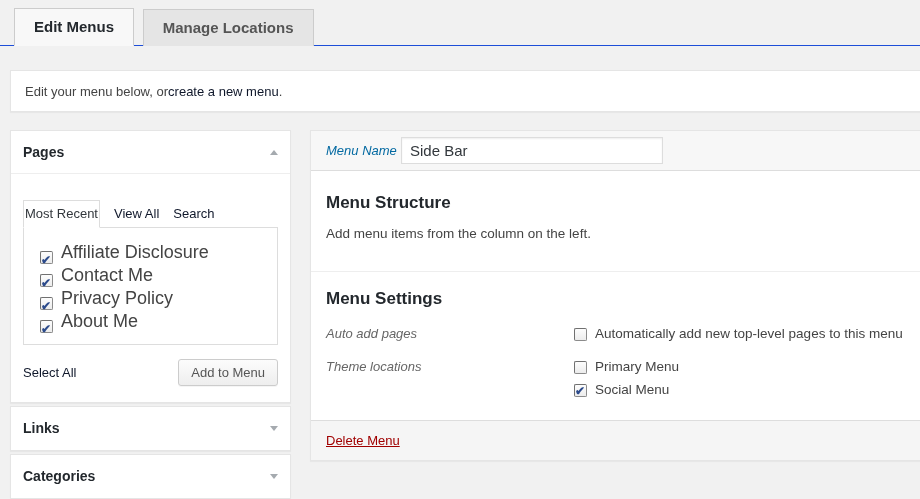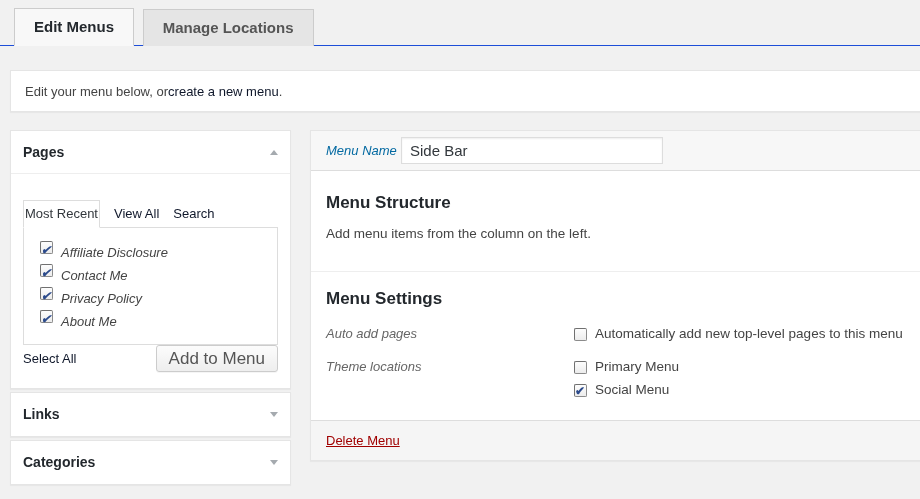--- a/index.html
+++ b/index.html
@@ -123,24 +123,23 @@
   .checklist {
     border: 1px solid #ddd;
     background: #fff;
     padding: 13px 0;
     height: 118px;
   }
   .check-item {
     line-height: 23px;
     padding-left: 16px;
     display: flex;
-    align-items: flex-start;
+    align-items: flex-end;
     color: #444;
-    font-size: 13px;
-    font-style: italic;
+    font-size: 18px;
   }
 
   
   .cb {
     display: inline-block;
     width: 13px; height: 13px;
     flex: none;
     border: 1px solid #8b8b8b;
     border-top-color: #707070; border-left-color: #707070;
     border-radius: 2px;
@@ -152,34 +151,34 @@
   .cb.checked::after {
     content: "✔";
     position: absolute;
     left: 0px; top: -3px;
     font-size: 12px;
     font-weight: bold;
     color: #2b4a8b;
   }
 
   .actions-row {
-    margin-top: 0;
+    margin-top: 14px;
     display: flex;
     justify-content: space-between;
     align-items: center;
   }
   .btn {
     height: 27px;
     line-height: 25px;
     padding: 0 12px;
     border: 1px solid #ccc;
     border-radius: 3px;
     background: linear-gradient(#fcfcfc, #eee);
     color: #555;
-    font-size: 17px;
+    font-size: 13px;
     font-family: inherit;
     cursor: pointer;
     box-shadow: 0 1px 0 rgba(0,0,0,.04);
   }
 
   
   .menu-name-bar {
     height: 40px;
     background: #f7f7f7;
     border-bottom: 1px solid #ddd;

